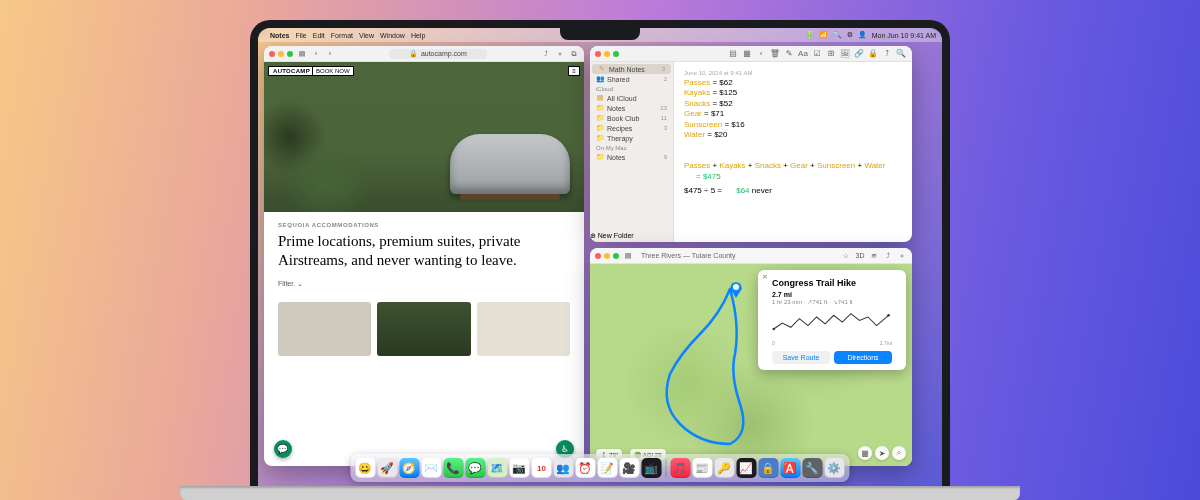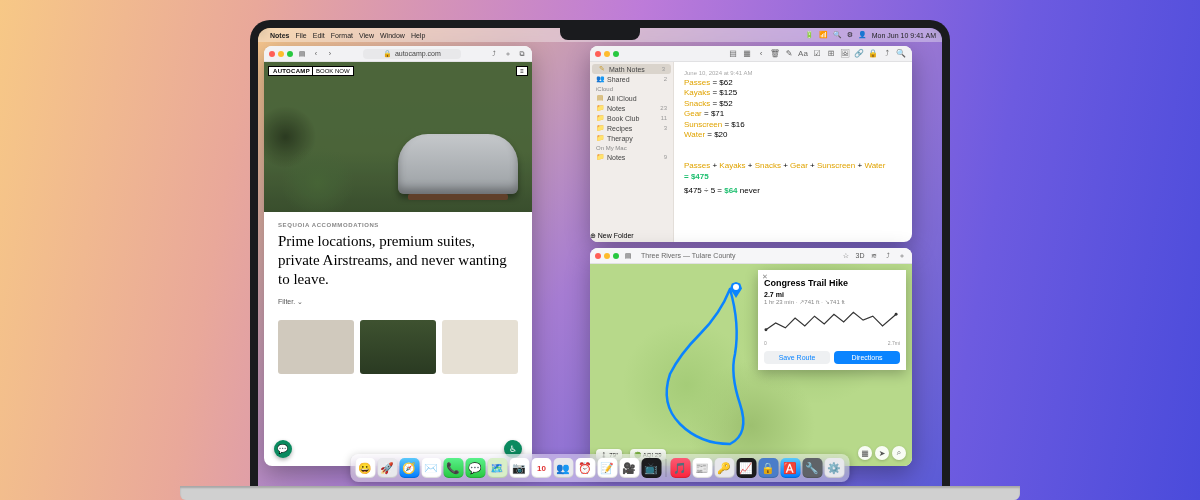--- a/index.html
+++ b/index.html
@@ -16,21 +16,21 @@
 .menubar b { font-weight:600; }
 
 .win { position:absolute; border-radius:8px; background:#fff; box-shadow:0 8px 24px rgba(0,0,0,.3); overflow:hidden; display:flex; flex-direction:column; }
 .titlebar { display:flex; align-items:center; gap:4px; padding:3px 5px; height:16px; background:#f2f2f4; border-bottom:1px solid #e1e1e3; }
 .dots { display:flex; gap:3px; }
 .dot { width:6px; height:6px; border-radius:50%; }
 .dot.r{background:#ff5f57}.dot.y{background:#febc2e}.dot.g{background:#28c840}
 .tbtn { width:10px; height:10px; border-radius:3px; display:flex; align-items:center; justify-content:center; color:#555; font-size:7px; }
 
 
-.safari { top:18px; left:6px; width:268px; height:420px; }
+.safari { top:18px; left:6px; width:320px; height:420px; }
 .safari .titlebar { justify-content:center; position:relative; }
 .safari .url { font-size:7px; color:#444; background:#e8e8ea; padding:1px 20px; border-radius:4px; display:flex; align-items:center; gap:3px; }
 .safari .hero { height:150px; background:linear-gradient(#3a4a2f,#2a3a22); position:relative; }
 .safari .hero .tag { position:absolute; top:4px; left:4px; background:#fff; border:1px solid #000; padding:1px 4px; font-size:6px; font-weight:700; letter-spacing:.3px; }
 .safari .hero .book { position:absolute; top:4px; left:48px; background:#fff; border:1px solid #000; padding:1px 3px; font-size:6px; }
 .safari .hero .ham { position:absolute; top:4px; right:4px; width:12px; height:10px; background:#fff; border:1px solid #000; display:flex; align-items:center; justify-content:center; font-size:6px; }
 .safari .hero .airstream { position:absolute; right:14px; bottom:18px; width:120px; height:60px; background:linear-gradient(#c5c8cb,#9a9fa3); border-radius:30px 30px 6px 6px; box-shadow:inset 0 -6px 8px rgba(0,0,0,.3),0 4px 6px rgba(0,0,0,.4); }
 .safari .hero .airstream::after{content:"";position:absolute;bottom:-6px;left:10px;right:10px;height:6px;background:#60402a;border-radius:2px;}
 .safari .hero .trees { position:absolute; inset:0; background: radial-gradient(circle at 20% 80%,#4b6b3a 0%,transparent 15%), radial-gradient(circle at 8% 50%,#2a391f 0%,transparent 12%), linear-gradient(#506b3d 60%,#3c5230); opacity:.85; }
 .safari .body { padding:10px 14px; }
@@ -50,39 +50,39 @@
 .notes .side .sec { padding:2px 6px 1px; color:#888; font-size:6px; }
 .notes .side .row { display:flex; align-items:center; padding:1px 6px; gap:3px; color:#444; }
 .notes .side .row.sel { background:#dad4cc; border-radius:3px; margin:0 2px; }
 .notes .side .row .ic { width:8px; text-align:center; color:#c79b2e; font-size:7px; }
 .notes .side .row .ct { margin-left:auto; color:#999; font-size:6px; }
 .notes .content { flex:1; padding:8px 10px; font-size:8px; background:#fff; overflow:hidden; }
 .notes .content .ts { font-size:6px; color:#aaa; margin-bottom:2px; }
 .notes .content h2 { font-size:11px; font-weight:700; margin-bottom:4px; }
 .notes .content .line { line-height:1.3; }
 .notes .content .hl { color:#e0a300; font-weight:400; }
-.notes .content .gr { color:#1bbf6e; font-weight:700; }
+.notes .content .gr { color:#1bbf6e; font-weight:400;margin-left:12px; }
 .notes .tb { gap:2px; }
 .notes .tb .sp { flex:1; }
 .notes .tb .ic { width:12px; font-size:8px; color:#666; text-align:center; }
 
 
 .maps { top:220px; left:332px; width:322px; height:218px; }
 .maps .titlebar { background:#f6f6f8; }
 .maps .titlebar .ttl { font-size:7px; color:#666; margin-left:4px; }
 .maps .map { position:relative; flex:1; background:#b7d98a; overflow:hidden; }
 .maps .terrain { position:absolute; inset:0; background:
   radial-gradient(circle at 30% 60%,#a5cc78 0%,transparent 25%),
   radial-gradient(circle at 70% 30%,#a0c675 0%,transparent 30%),
   radial-gradient(circle at 50% 80%,#9dc070 0%,transparent 28%); }
 .maps svg.route { position:absolute; inset:0; width:100%; height:100%; }
 .maps .pin { position:absolute; top:18px; left:140px; width:12px; height:16px; }
 .maps .pin::before{content:"";position:absolute;inset:0;background:#0a84ff;clip-path:polygon(50% 100%,0 40%,15% 10%,50% 0,85% 10%,100% 40%);}
 .maps .pin::after{content:"";position:absolute;top:2px;left:3px;width:6px;height:6px;border-radius:50%;background:#fff;}
-.maps .card { position:absolute; top:6px; right:6px; width:148px; background:#fff; border-radius:0; box-shadow:0 4px 12px rgba(0,0,0,.25); padding:6px 6px; font-size:7px; }
+.maps .card { position:absolute; top:6px; right:6px; width:148px; background:#fff; border-radius:6px; box-shadow:0 4px 12px rgba(0,0,0,.25); padding:6px 14px; font-size:7px; }
 .maps .card .x { position:absolute; top:3px; left:4px; font-size:7px; color:#888; }
 .maps .card h3 { font-size:9px; font-weight:700; margin-top:2px; }
 .maps .card .stat { font-size:7px; margin-top:3px; }
 .maps .card .sub { font-size:6px; color:#888; }
 .maps .card svg.elev { width:100%; height:30px; margin-top:3px; }
 .maps .card .axis { display:flex; justify-content:space-between; font-size:5px; color:#999; margin-top:1px; }
 .maps .card .btns { display:flex; gap:4px; margin-top:5px; }
 .maps .card .btn { flex:1; text-align:center; padding:3px 0; border-radius:4px; font-size:7px; font-weight:500; }
 .maps .card .btn.s { background:#eef0f2; color:#0a84ff; }
 .maps .card .btn.p { background:#0a84ff; color:#fff; }

